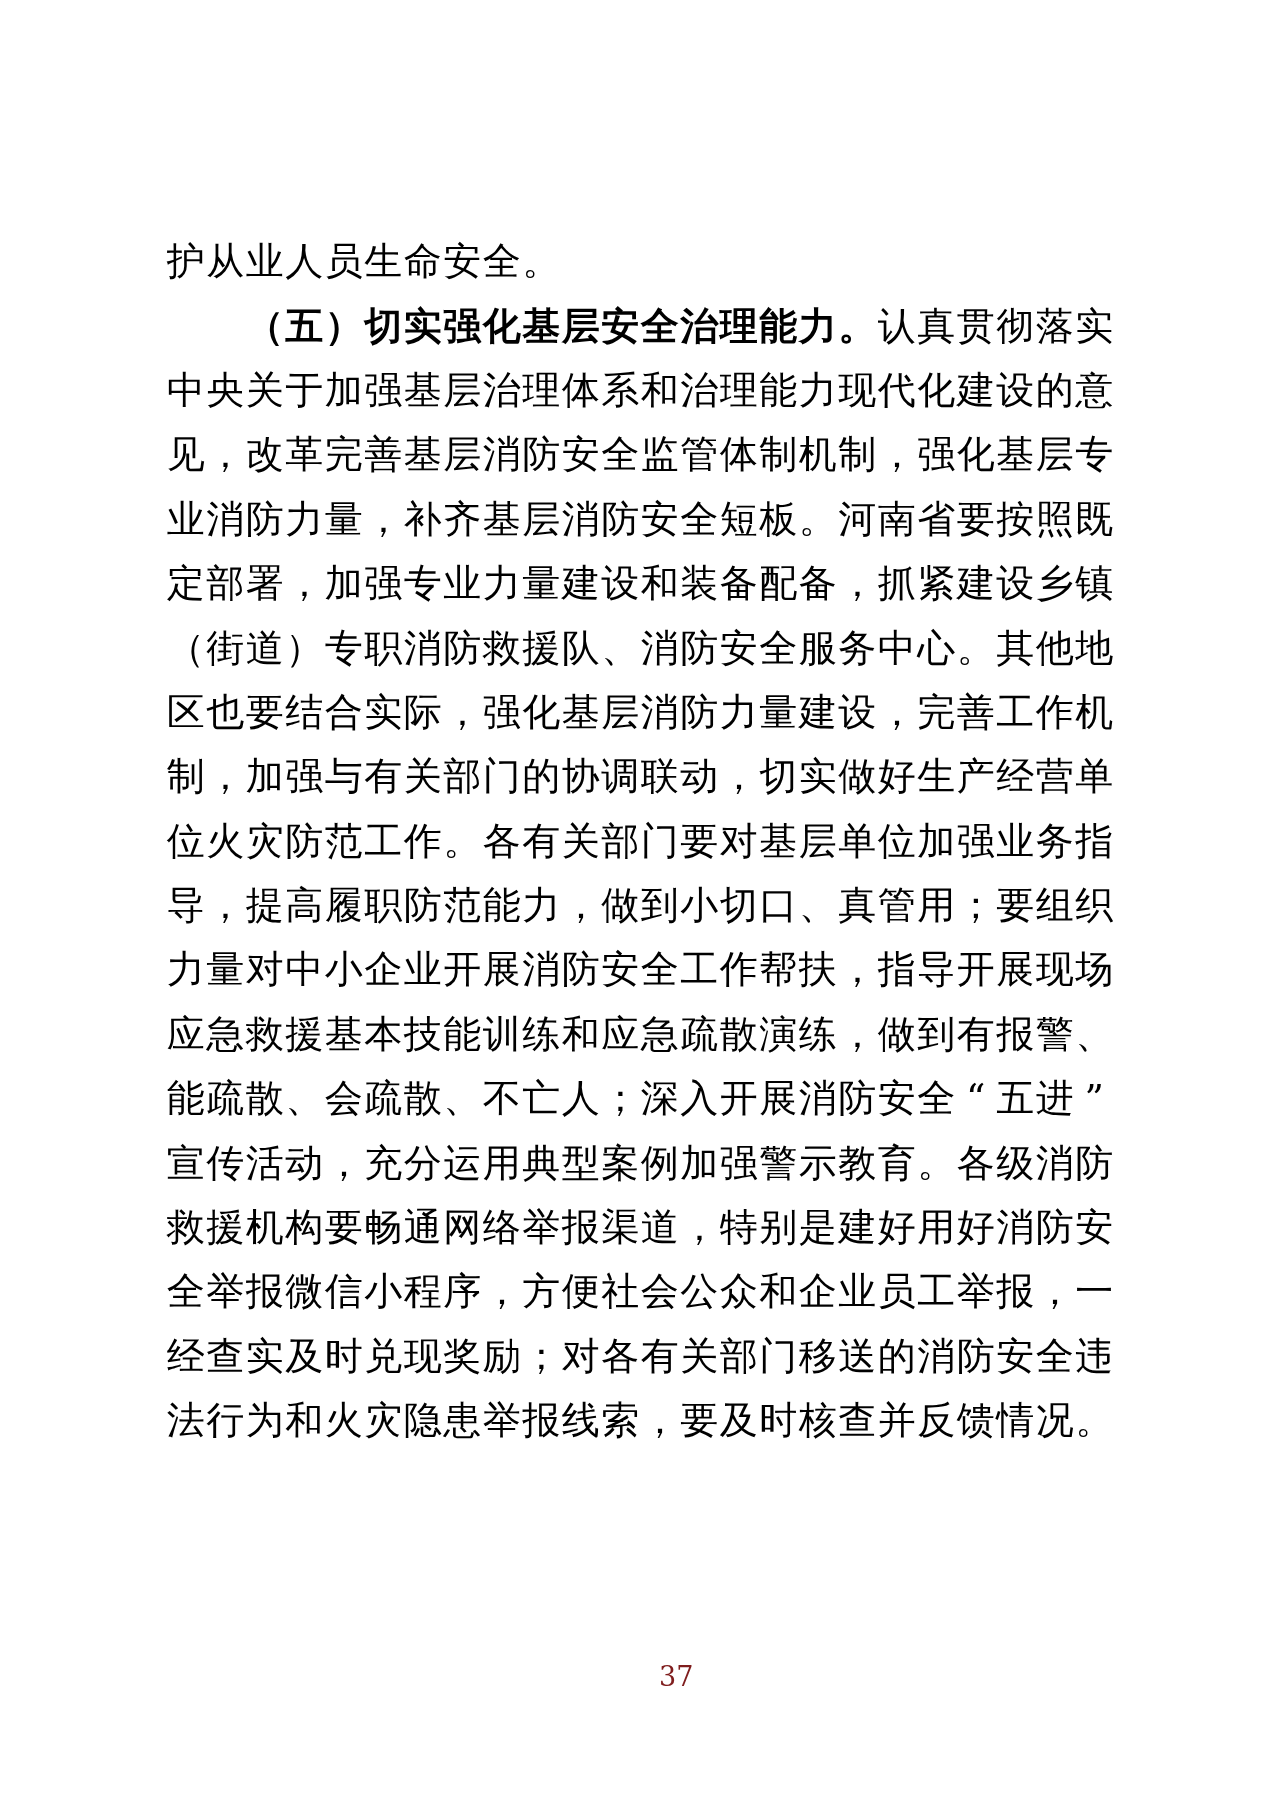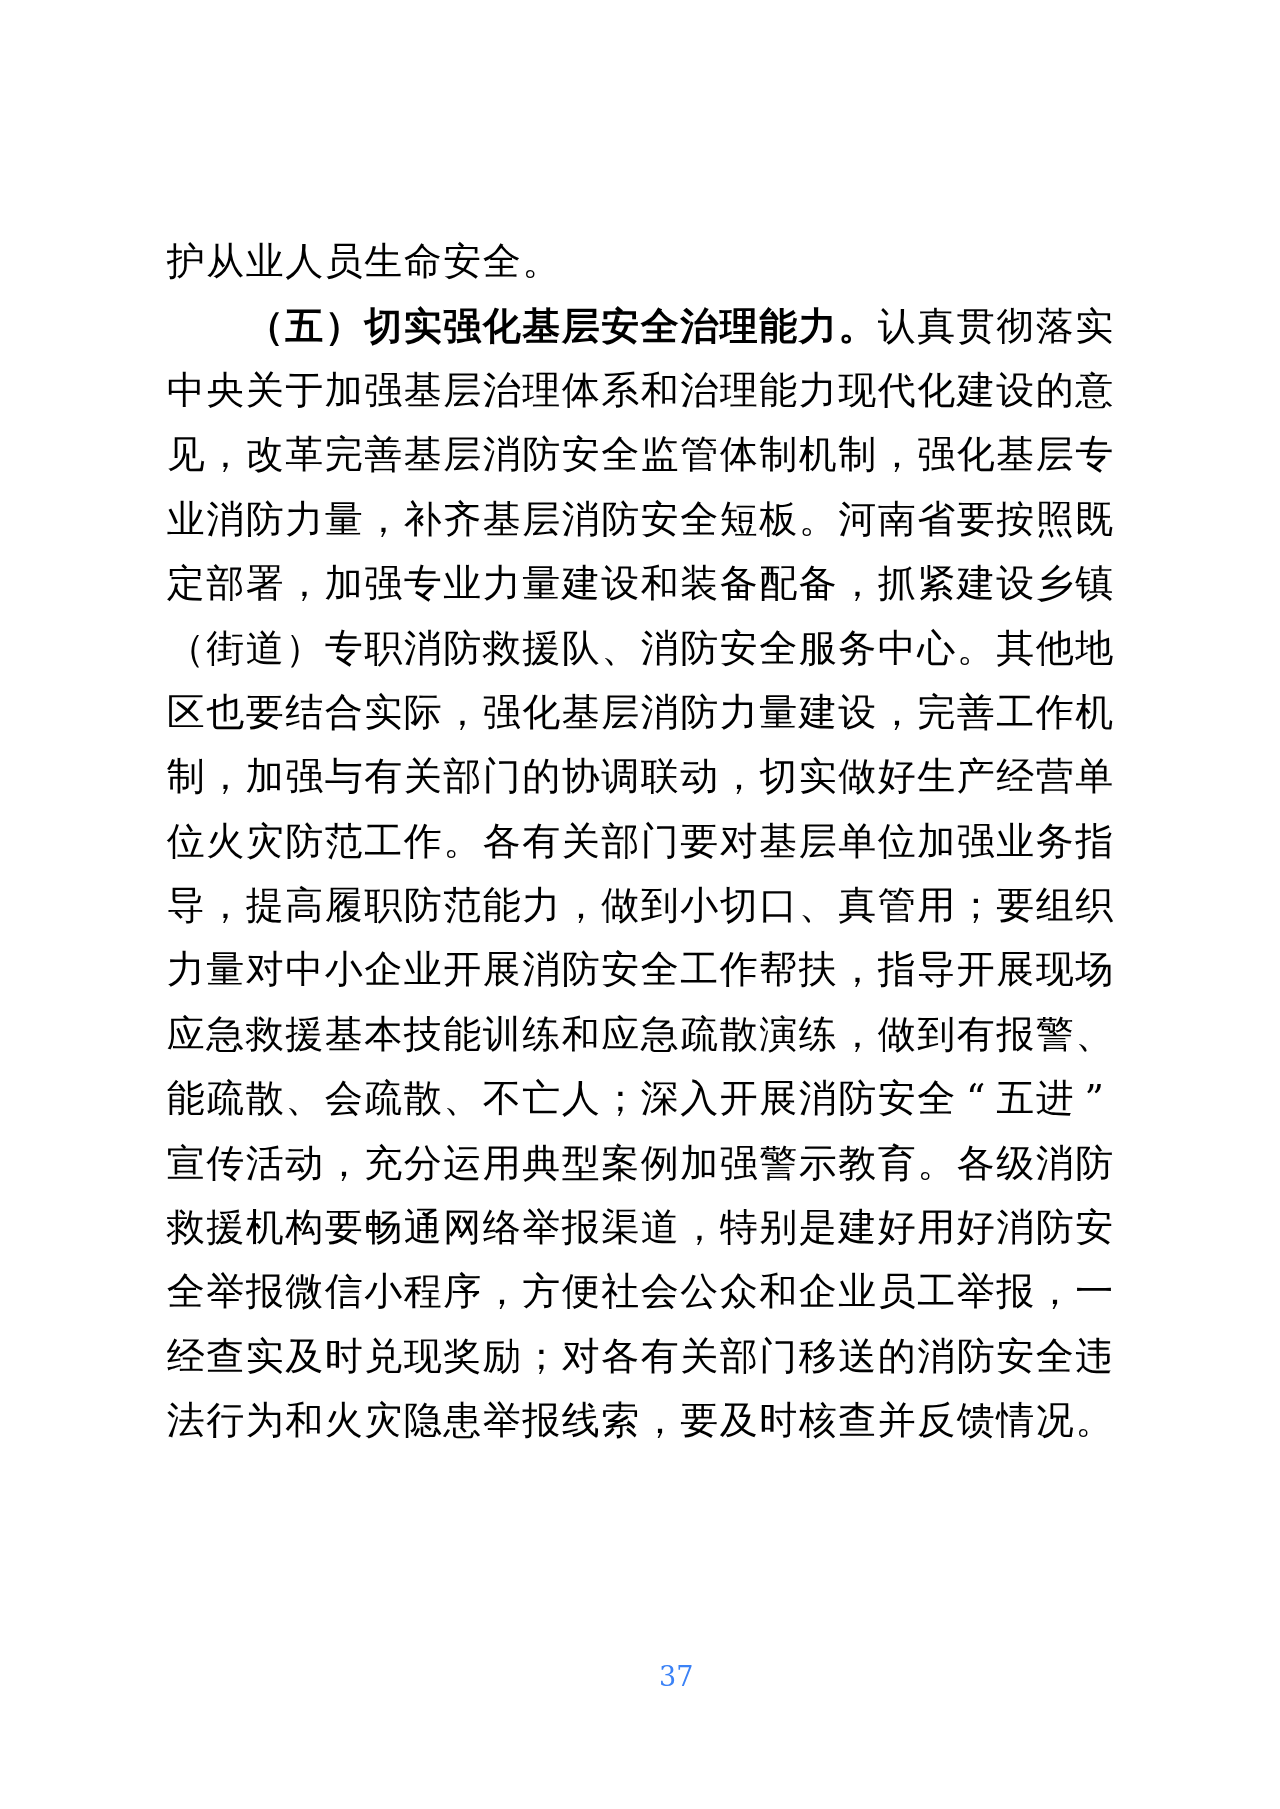--- a/index.html
+++ b/index.html
@@ -44,21 +44,21 @@
   }
   .ch.indent {
     
   }
   .page-number {
     position: absolute;
     left: 659px;
     top: 1663px;
     font-size: 27px;
     line-height: 27px;
-    color: #3b82f6;
+    color: #7f1d1d;
     font-family: "DejaVu Serif", "Liberation Serif", serif;
     text-align: right;
   }
 </style>
 </head>
 <body>
 
 <div class="page">
   <div class="text-block">
 

